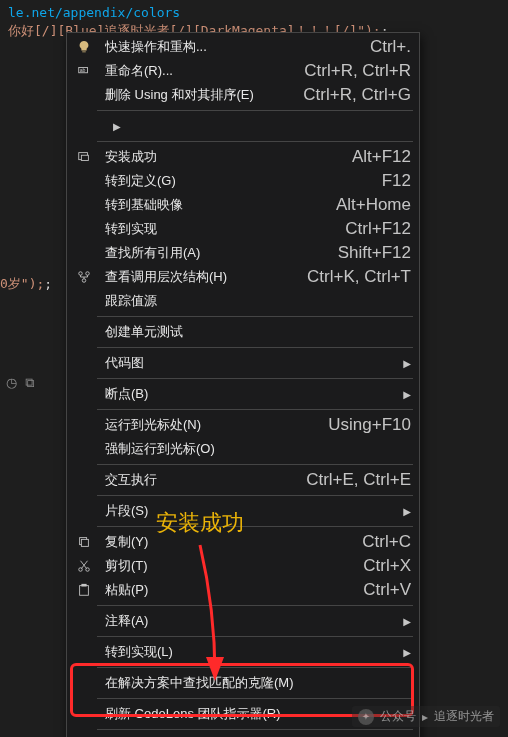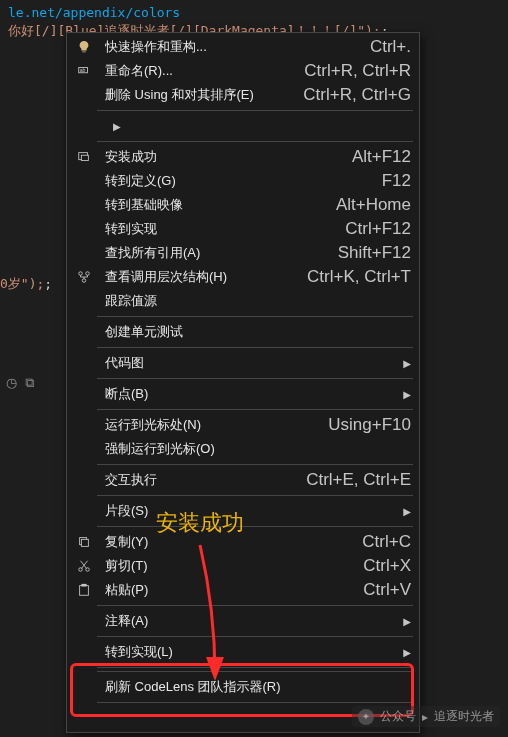--- a/index.html
+++ b/index.html
@@ -313,20 +313,24 @@
       <span class="label-col">注释(A)</span>
       <span class="submenu-arrow">▶</span>
     </div>
     <div class="separator"></div>
     <div class="menu-item">
       <span class="icon-col"></span>
       <span class="label-col">转到实现(L)</span>
       <span class="submenu-arrow">▶</span>
     </div>
     <div class="separator"></div>
+    <div class="menu-item">
+      <span class="icon-col"></span>
+      <span class="label-col">在解决方案中查找匹配的克隆(M)</span>
+    </div>
     <div class="separator"></div>
     <div class="menu-item">
       <span class="icon-col"></span>
       <span class="label-col">刷新 CodeLens 团队指示器(R)</span>
     </div>
     <div class="separator"></div>
     <div class="menu-item">
       <span class="icon-col"></span>
     </div>
   </div>

